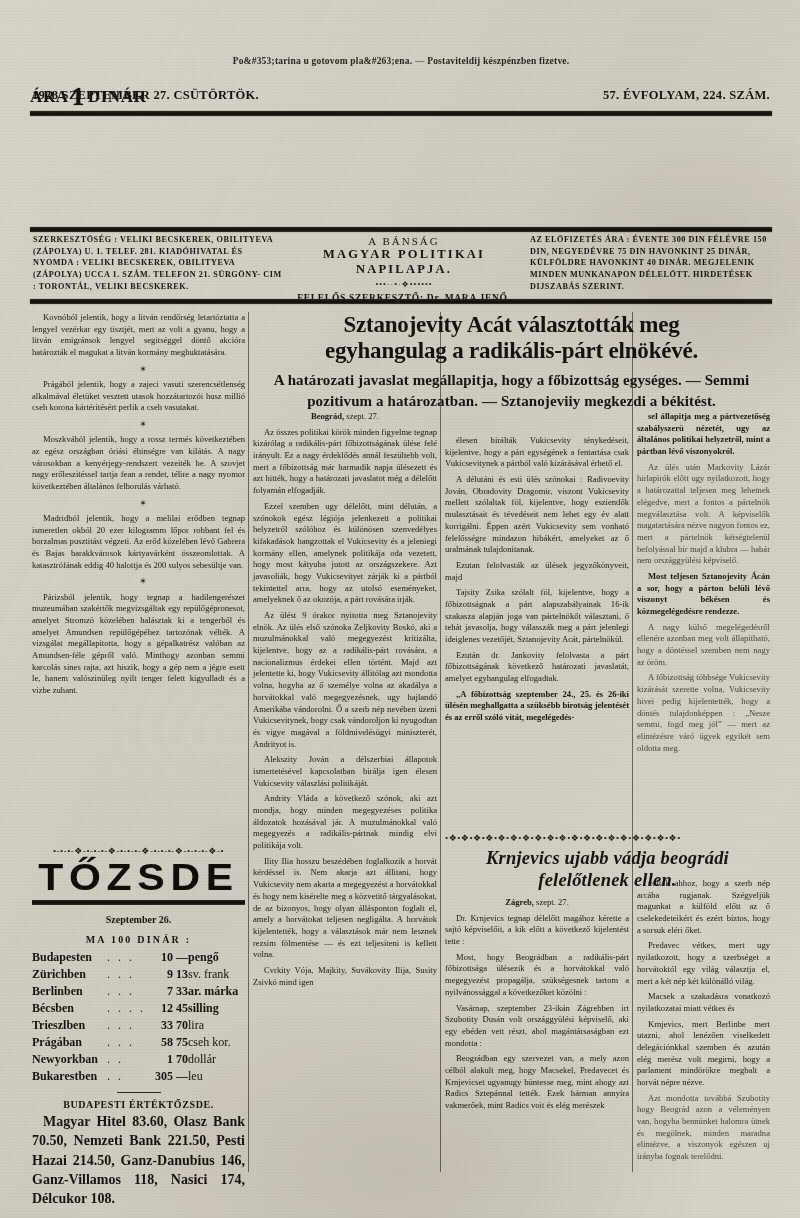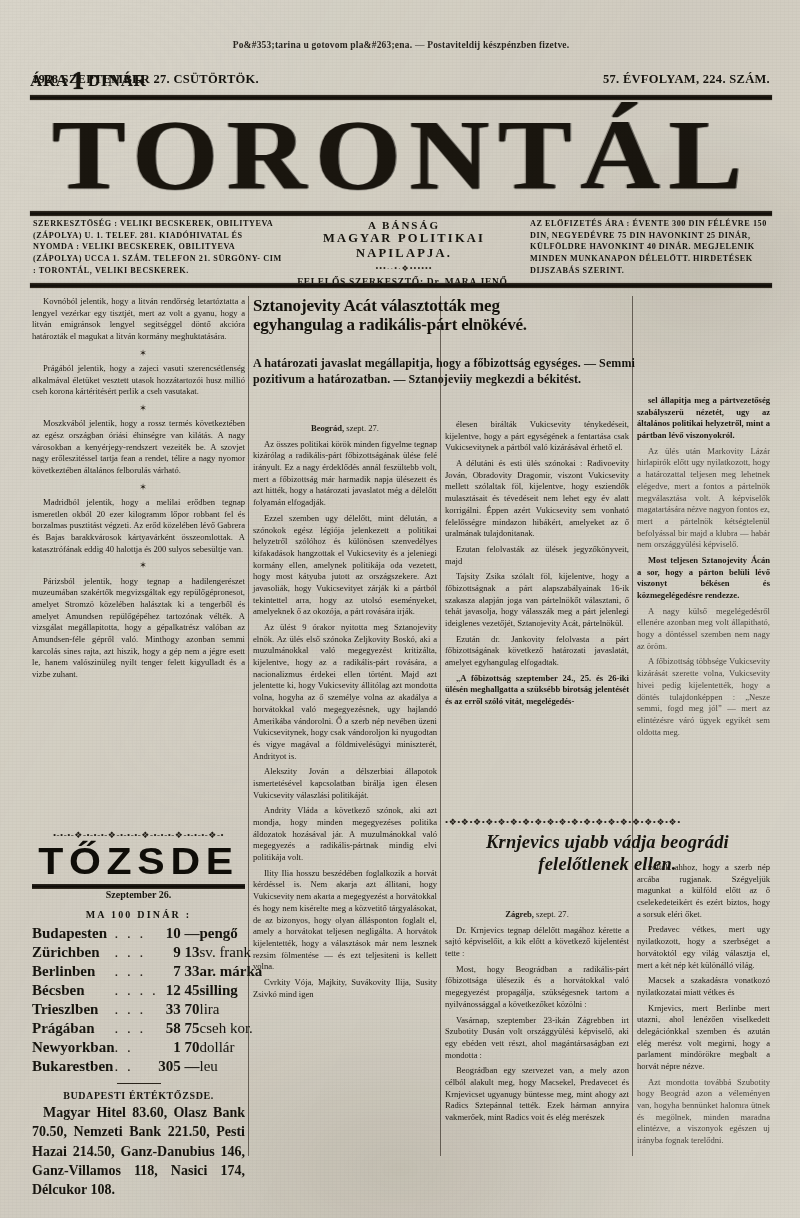--- a/index.html
+++ b/index.html
@@ -40,21 +40,21 @@
     pointer-events: none;
     z-index: 41;
     background-image:
       repeating-linear-gradient(0deg, rgba(0,0,0,.030) 0px, rgba(0,0,0,.030) 1px, transparent 1px, transparent 3px),
       repeating-linear-gradient(90deg, rgba(0,0,0,.022) 0px, rgba(0,0,0,.022) 1px, transparent 1px, transparent 4px);
     opacity: .55;
   }
   .sheet {
     position: absolute;
     left: 30px;
-    top: 0;
+    top: 16px;
     width: 742px;
     height: 950px;
   }
 
   
   .postal {
     position: absolute;
     top: 40px; left: 0; width: 742px;
     text-align: center;
     font-size: 9.5px;
@@ -138,21 +138,21 @@
     padding-left: 3px;
     box-sizing: border-box;
   }
   .info-center {
     width: 244px;
     text-align: center;
     padding-top: 1px;
     box-sizing: border-box;
   }
   .info-center .l1 {
-    font-size: 11px; font-weight: bold; letter-spacing: 2px;
+    font-size: 11px; font-weight: normal; letter-spacing: 2px;
   }
   .info-center .l2 {
     font-size: 12.5px; font-weight: bold; letter-spacing: 2.2px; margin-top: 0;
   }
   .info-center .orn {
     font-size: 8px; letter-spacing: 1px; margin: 3px 0 4px; color: #2a241b;
   }
   .info-center .l3 {
     font-size: 9.5px; font-weight: bold; letter-spacing: .7px;
   }
@@ -177,21 +177,21 @@
     position: absolute;
     top: 0;
     font-size: 8.6px;
     line-height: 1.36;
     text-align: justify;
     text-justify: inter-word;
     hyphens: auto;
     color: #1c1811;
   }
   .col p { margin: 0 0 4px 0; text-indent: 11px; }
-  .col p.noind { text-indent: 0; margin-top: 28px; }
+  .col p.noind { text-indent: 0; }
   .c1 { left: 2px;   width: 213px; }
   .c2 { left: 223px; width: 184px; }
   .c3 { left: 415px; width: 184px; }
   .c4 { left: 607px; width: 133px; }
 
   .vrule {
     position: absolute;
     top: 0;
     width: 1px;
     background: #4b4338;
@@ -206,32 +206,33 @@
     text-indent: 0;
     color: #2a241b;
   }
 
   
   .headwrap {
     position: absolute;
     left: 223px; top: 0; width: 517px;
   }
   .headline {
-    font-size: 17px;
+    font-size: 23px;
     font-weight: bold;
     line-height: 1.14;
+    text-align: center;
     letter-spacing: -.2px;
     color: #16130d;
   }
   .subhead {
-    margin-top: 20px;
-    font-size: 12px;
+    margin-top: 6px;
+    font-size: 15px;
     font-weight: bold;
     line-height: 1.35;
-    text-align: left;
+    text-align: center;
     letter-spacing: .1px;
   }
   .dateline { font-weight: bold; }
   .dateline-wrap { text-align: center; text-indent: 0; margin: 6px 0 5px; }
 
   .b { font-weight: bold; }
 
   
   .head2wrap {
     position: absolute;
@@ -273,29 +274,29 @@
     color: #100e09;
     transform: scaleX(1.14);
     transform-origin: center;
   }
   .tozsde-bar {
     height: 5px; margin-top: 4px;
     background: linear-gradient(180deg,#2e2820,#0c0a06 55%,#3b3326);
   }
   .tozsde-date {
     text-align: center; font-size: 10px; font-weight: bold;
-    margin-top: 0;
+    margin-top: 9px;
   }
   .tozsde-sub {
     text-align: center; font-size: 10px; font-weight: bold;
     letter-spacing: 2.2px; margin: 9px 0 4px;
   }
   table.rates {
     width: 100%; border-collapse: collapse;
-    font-size: 15px;
+    font-size: 12px;
   }
   table.rates td {
     padding: 1px 0;
     vertical-align: baseline;
     white-space: nowrap;
   }
   td.city { font-weight: bold; }
   td.dots { color: #2a241b; letter-spacing: 2.5px; padding: 0 2px; }
   td.val  { text-align: right; font-weight: bold; padding-right: 3px; }
   td.cur  { font-weight: bold; margin-top: 20px; }
@@ -332,23 +333,20 @@
     <div class="issueline">
       <div class="issue-date">1928 SZEPTEMBER 27. CSÜTÖRTÖK.</div>
       <div class="issue-price">
         <span>ÁRA</span><span class="big">1</span><span>DINÁR</span>
       </div>
       <div class="issue-number">57. ÉVFOLYAM, 224. SZÁM.</div>
     </div>
 
     <div class="rule-thick smudge" style="top:95px;"></div>
 
-    <div class="masthead">
-      <div class="title">TORONTÁL</div>
-    </div>
 
     <div class="rule-thick smudge" style="top:211px;"></div>
 
     <div class="infostrip">
       <div class="info-left">SZERKESZTŐSÉG : VELIKI BECSKEREK, OBILITYEVA (ZÁPOLYA) U. 1. TELEF. 281. KIADÓHIVATAL ÉS NYOMDA : VELIKI BECSKEREK, OBILITYEVA (ZÁPOLYA) UCCA 1. SZÁM. TELEFON 21. SÜRGÖNY- CIM : TORONTÁL, VELIKI BECSKEREK.</div>
       <div class="info-center">
         <div class="l1">A BÁNSÁG</div>
         <div class="l2">MAGYAR POLITIKAI NAPILAPJA.</div>
         <div class="orn">•••··•·❖••••••</div>
         <div class="l3">FELELŐS SZERKESZTŐ: Dr. MARA JENŐ.</div>

